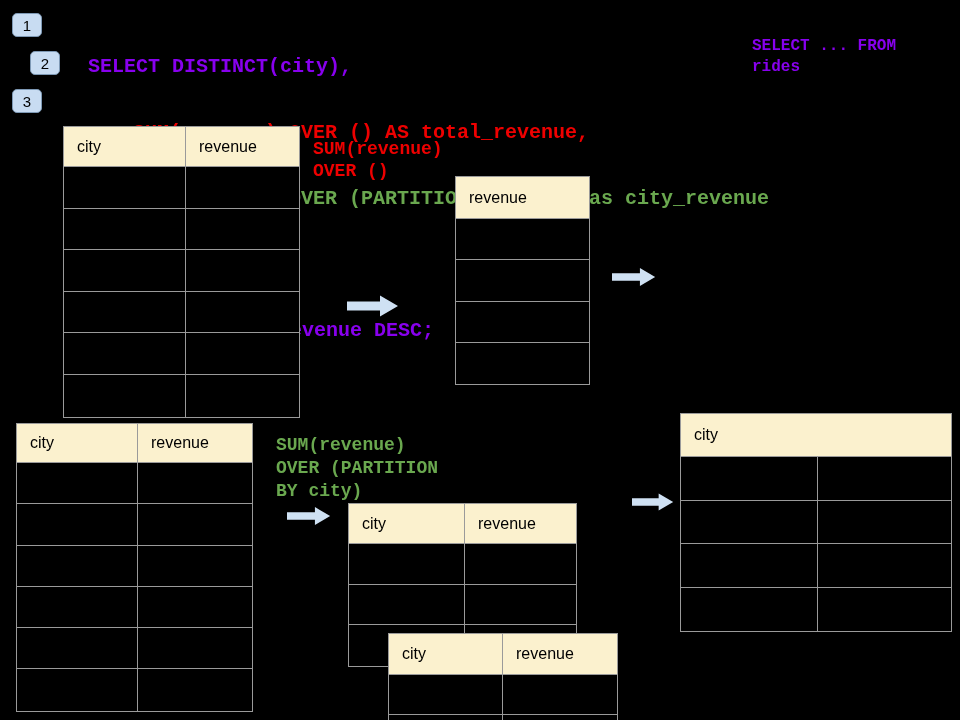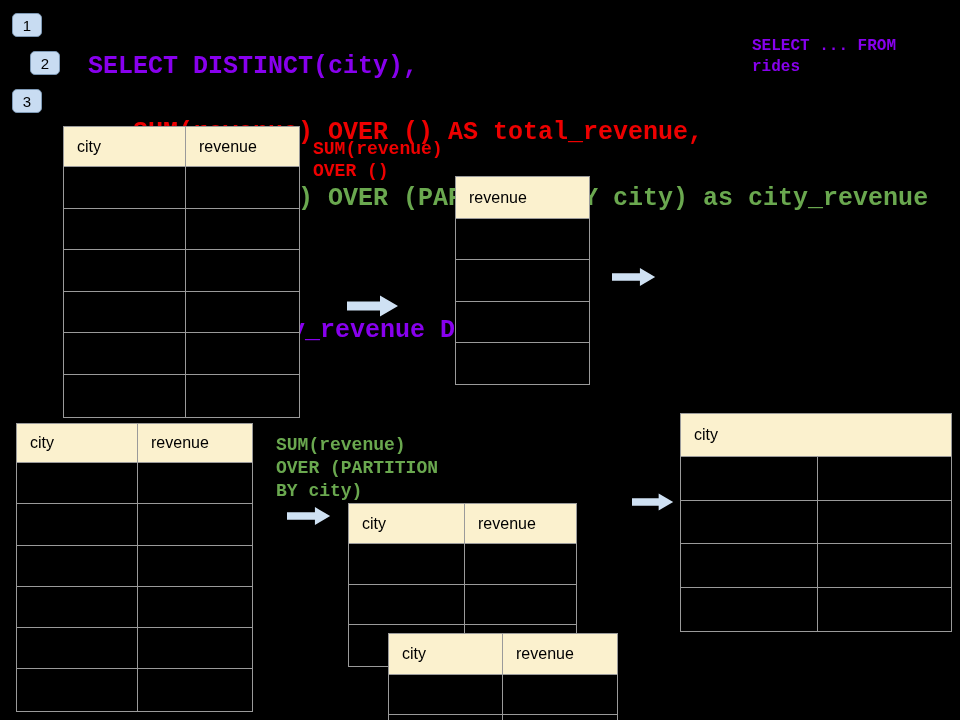--- a/index.html
+++ b/index.html
@@ -8,21 +8,21 @@
     background:var(--slide-bg,#000);
     font-family:"Liberation Sans", sans-serif;
   }
   .abs{position:absolute;}
 
   
   .code{
     font-family:"Liberation Mono","DejaVu Sans Mono",monospace;
     font-weight:bold;white-space:pre;
   }
-  #sql-code{left:88px;top:12px;font-size:25px;line-height:22px;}
+  #sql-code{left:88px;top:12px;font-size:20px;line-height:22px;}
   #sql-code .ind1{margin-left:45px;}
   #sql-code .ind2{margin-left:22px;}
   #side-note{left:752px;top:36px;width:158px;font-size:16px;line-height:21px;white-space:normal;}
   #label-total{left:313px;top:138px;font-size:18px;line-height:22px;}
   #label-partition{left:276px;top:434px;font-size:18px;line-height:23px;}
 
   
   .badge{
     position:absolute;width:30px;height:24px;box-sizing:border-box;
     background:var(--badge-fill,#c8dcf2);

